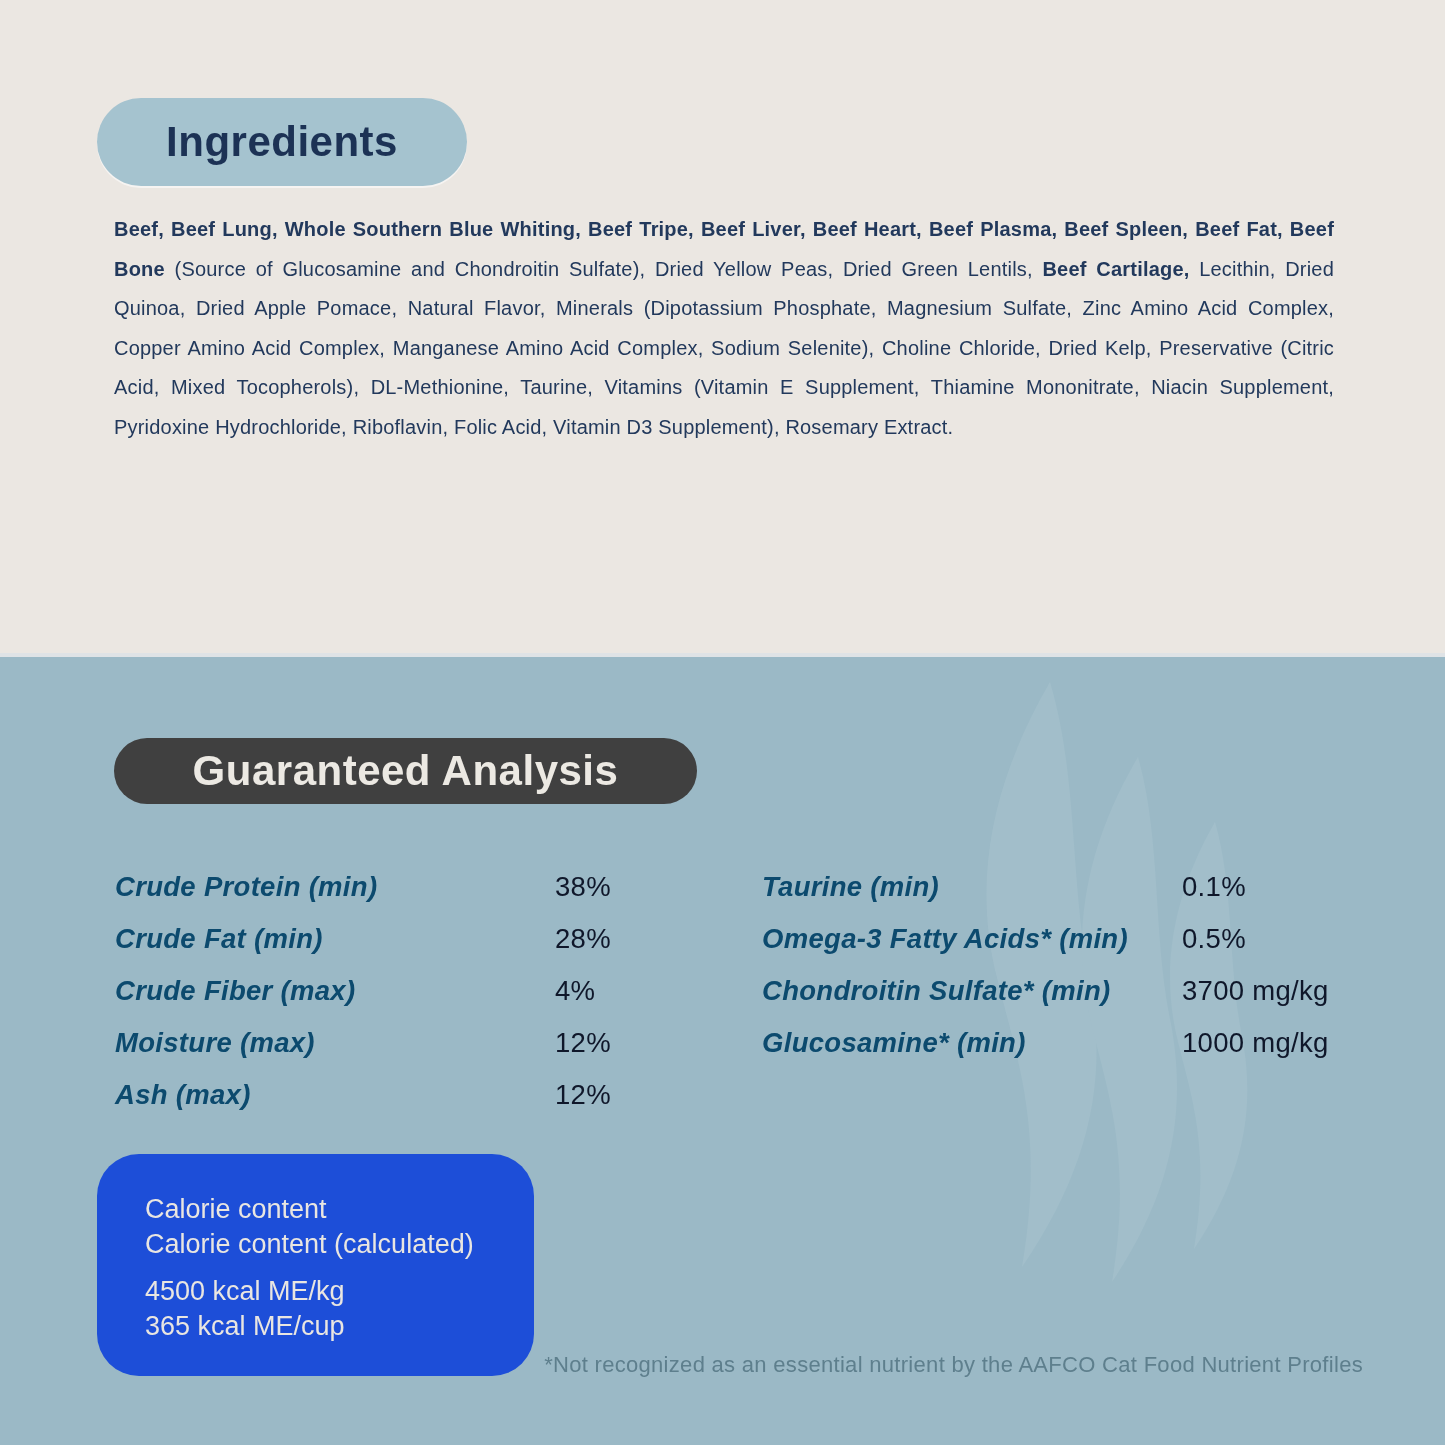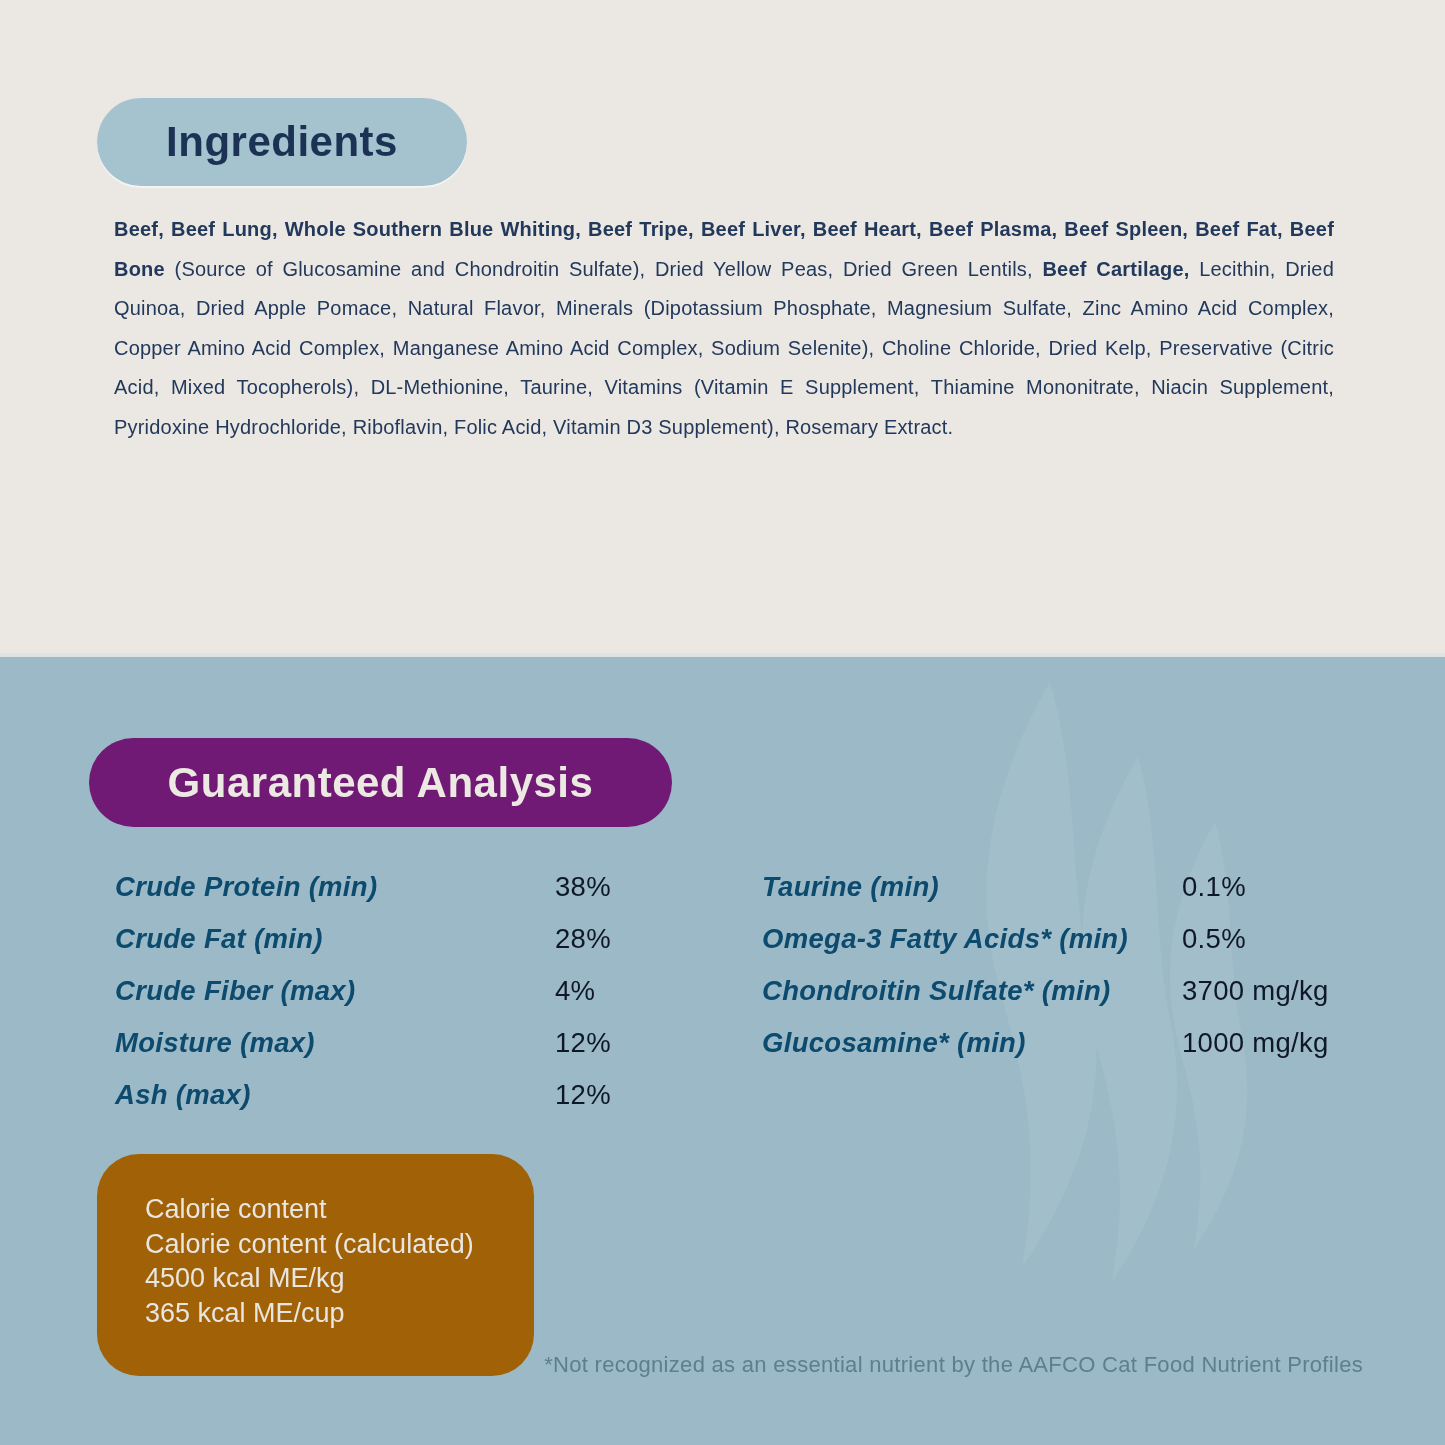--- a/index.html
+++ b/index.html
@@ -20,22 +20,22 @@
     position:absolute;display:flex;align-items:center;justify-content:center;
     border-radius:60px;font-weight:bold;letter-spacing:0.5px;
   }
   .pill-light{
     left:97px;top:90px;width:370px;height:88px;
     background:#A5C3CF;color:#1C3255;font-size:42px;
     box-shadow:0 2px 0 rgba(255,255,255,0.55);
     margin-top:8px;
   }
   .pill-dark{
-    left:89px;top:81px;width:583px;height:89px;
-    background:#701a75;color:#ECE9E3;font-size:42px;
+    left:114px;top:81px;width:583px;height:66px;
+    background:#404040;color:#ECE9E3;font-size:42px;
   }
   .ing-text{
     position:absolute;left:114px;top:210px;width:1220px;margin:0;
     font-size:20px;line-height:39.5px;letter-spacing:0.2px;
     color:#22395C;text-align:justify;
   }
   .ing-text .b{font-weight:bold;}
 
   
   .analysis-section{
@@ -57,25 +57,25 @@
   }
   .a-row .val{
     position:absolute;top:0;font-weight:normal;font-size:27.5px;
     color:#0f172a;letter-spacing:0.3px;
   }
   .col-left .val{left:440px;}
   .col-right .val{left:420px;}
 
   .calorie-box{
     position:absolute;left:97px;top:497px;width:437px;height:222px;
-    background:#a16207;border-radius:42px;box-sizing:border-box;
+    background:#1d4ed8;border-radius:42px;box-sizing:border-box;
     padding:38px 30px 0 48px;color:#E9E6E1;
   }
   .calorie-box .cline{font-size:27px;line-height:34.5px;}
-  .calorie-group2{margin-top:0;}
+  .calorie-group2{margin-top:13px;}
 
   .footnote{
     position:absolute;right:82px;top:695px;
     font-size:22px;color:#5E7F8D;letter-spacing:0.3px;white-space:nowrap;
   }
 </style>
 </head>
 <body>
 
 <div class="canvas">

